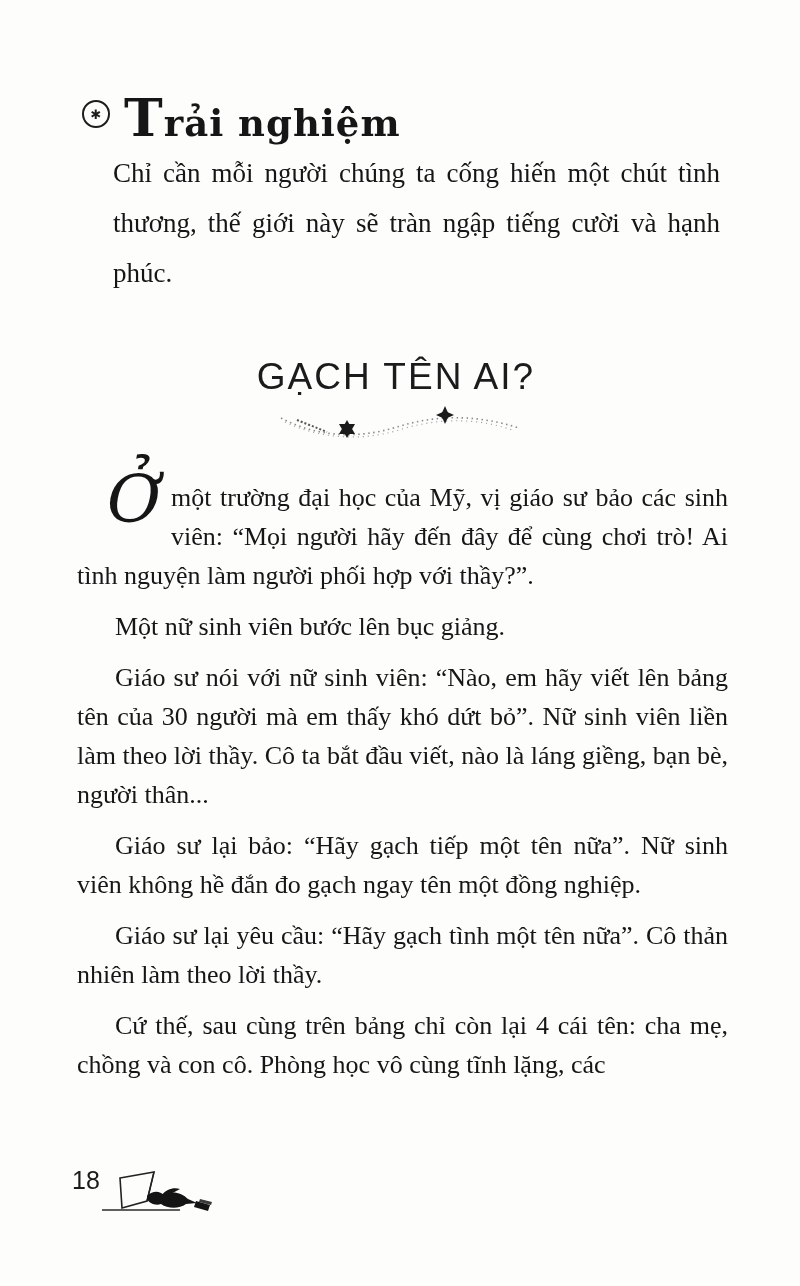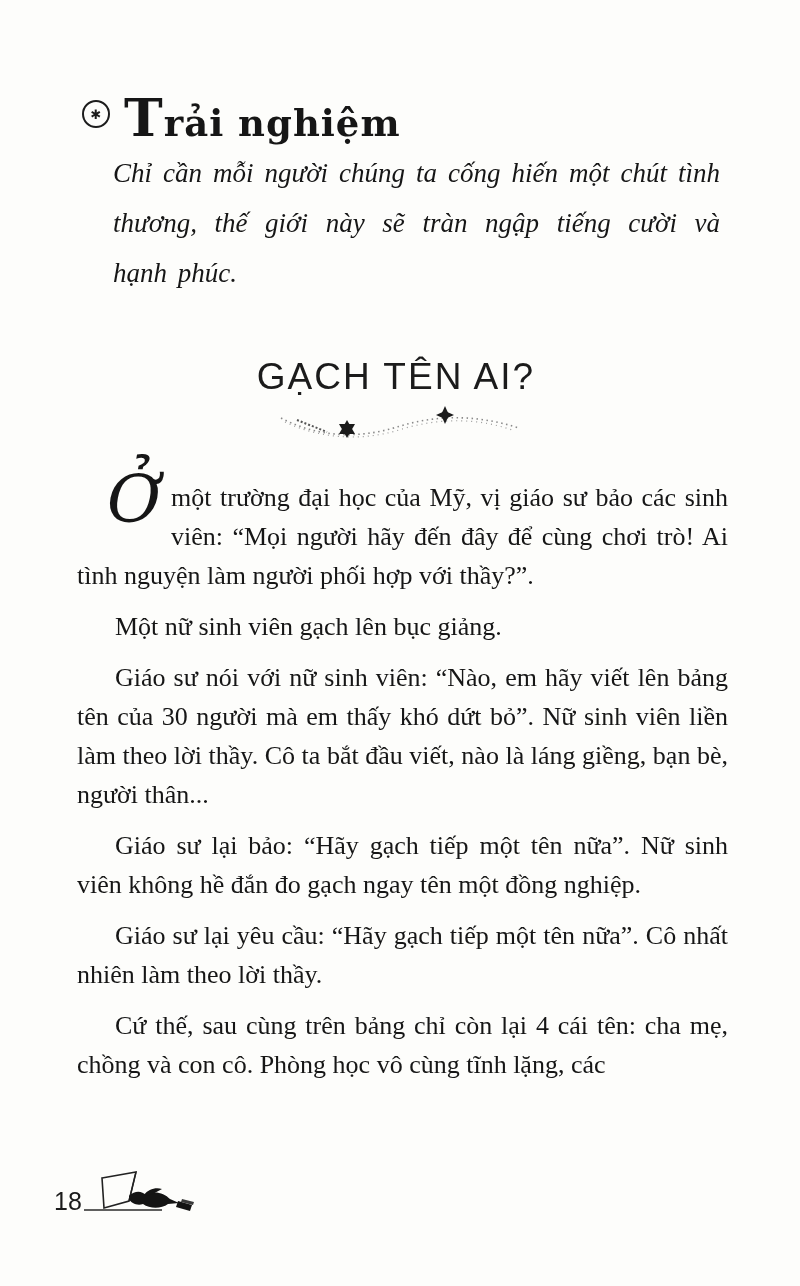--- a/index.html
+++ b/index.html
@@ -29,21 +29,20 @@
     font-family:"DejaVu Serif", serif;
     font-weight:bold;
     font-size:37px; line-height:1;
     letter-spacing:1px;
   }
   .script-title::first-letter { font-size:52px; }
 
   
   .quote {
     position:absolute; top:148px; left:113px; right:80px;
-    font-style:italic;
     font-size:27px; line-height:50px;
     text-align:justify;
     word-spacing:4px;
   }
 
   
   .chapter-title {
     position:absolute; top:356px; left:0; right:8px;
     text-align:center;
     font-family:"Liberation Sans", sans-serif;
@@ -68,22 +67,22 @@
     font-family:"DejaVu Serif", serif;
     font-style:italic;
     font-size:66px; line-height:40px;
     height:40px;
     margin:0 10px 0 30px;
     position:relative; top:2px;
   }
 
   
   .footer {
-    position:absolute; top:1168px; left:54px;
-    display:flex; align-items:flex-end; 
+    position:absolute; top:1168px; left:72px;
+    display:flex; align-items:flex-start; 
   }
   .page-number {
     font-family:"Liberation Sans", sans-serif;
     font-size:25px; line-height:1; color:#1b1b1b;
     padding-bottom:6px;
   }
 </style>
 </head>
 <body>
 
@@ -109,24 +108,24 @@
 
       <polygon points="170,4 174,13 170,22 166,13" fill="#1b1b1b"></polygon>
       <polygon points="161,13 170,9 179,13 170,17" fill="#1b1b1b"></polygon>
     </svg>
   </div>
 
   <div class="body-text">
     <p class="first">
       <span class="dropcap">Ở</span><span>một trường đại học của Mỹ, vị giáo sư bảo các sinh viên: “Mọi người hãy đến đây để cùng chơi trò! Ai tình nguyện làm người phối hợp với thầy?”.</span>
     </p>
-    <p>Một nữ sinh viên gạch lên bục giảng.</p>
+    <p>Một nữ sinh viên bước lên bục giảng.</p>
     <p>Giáo sư nói với nữ sinh viên: “Nào, em hãy viết lên bảng tên của 30 người mà em thấy khó dứt bỏ”. Nữ sinh viên liền làm theo lời thầy. Cô ta bắt đầu viết, nào là láng giềng, bạn bè, người thân...</p>
     <p>Giáo sư lại bảo: “Hãy gạch tiếp một tên nữa”. Nữ sinh viên không hề đắn đo gạch ngay tên một đồng nghiệp.</p>
-    <p>Giáo sư lại yêu cầu: “Hãy gạch tiếp một tên nữa”. Cô nhất nhiên làm theo lời thầy.</p>
+    <p>Giáo sư lại yêu cầu: “Hãy gạch tình một tên nữa”. Cô thản nhiên làm theo lời thầy.</p>
     <p>Cứ thế, sau cùng trên bảng chỉ còn lại 4 cái tên: cha mẹ, chồng và con cô. Phòng học vô cùng tĩnh lặng, các</p>
   </div>
 
   <div class="footer">
     <span class="page-number">18</span>
     <svg width="116" height="52" viewBox="0 0 116 52">
 
       <path d="M2,42 L80,42" stroke="#2a2a2a" stroke-width="1.4"></path>
 
       <path d="M20,10 L54,4 L47,33 L22,40 Z" fill="#fdfdfb" stroke="#222" stroke-width="1.6"></path>

